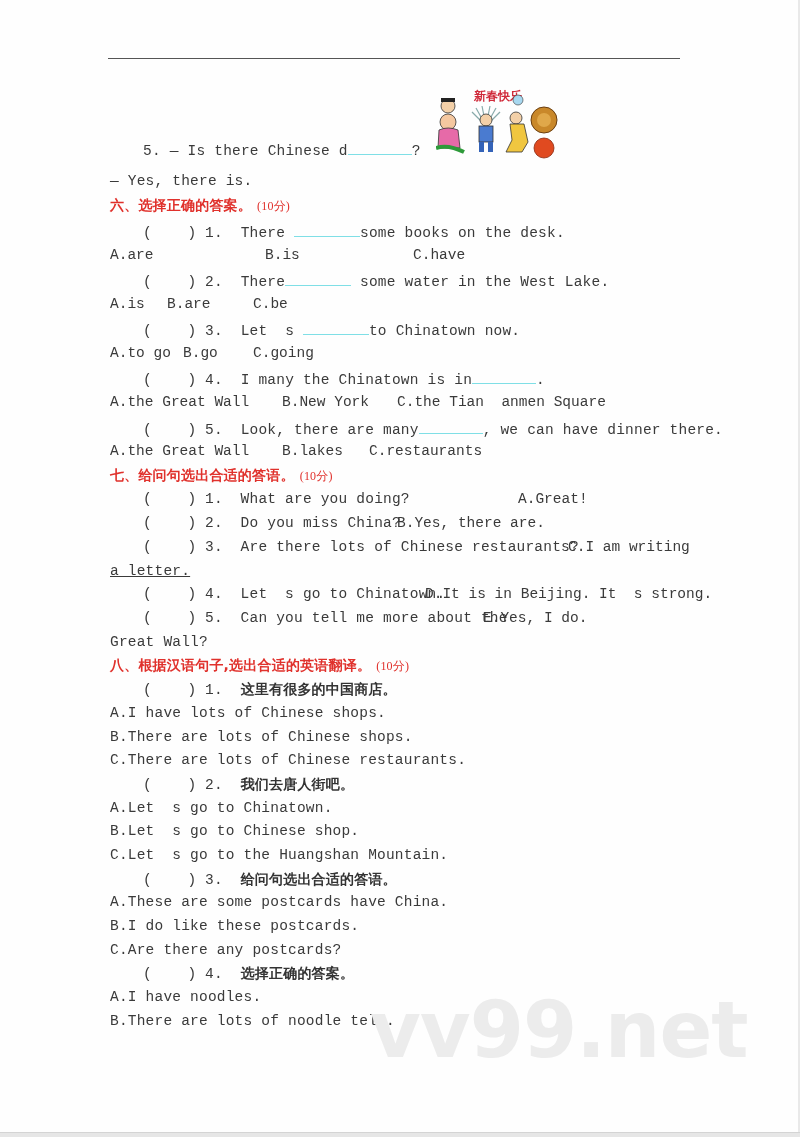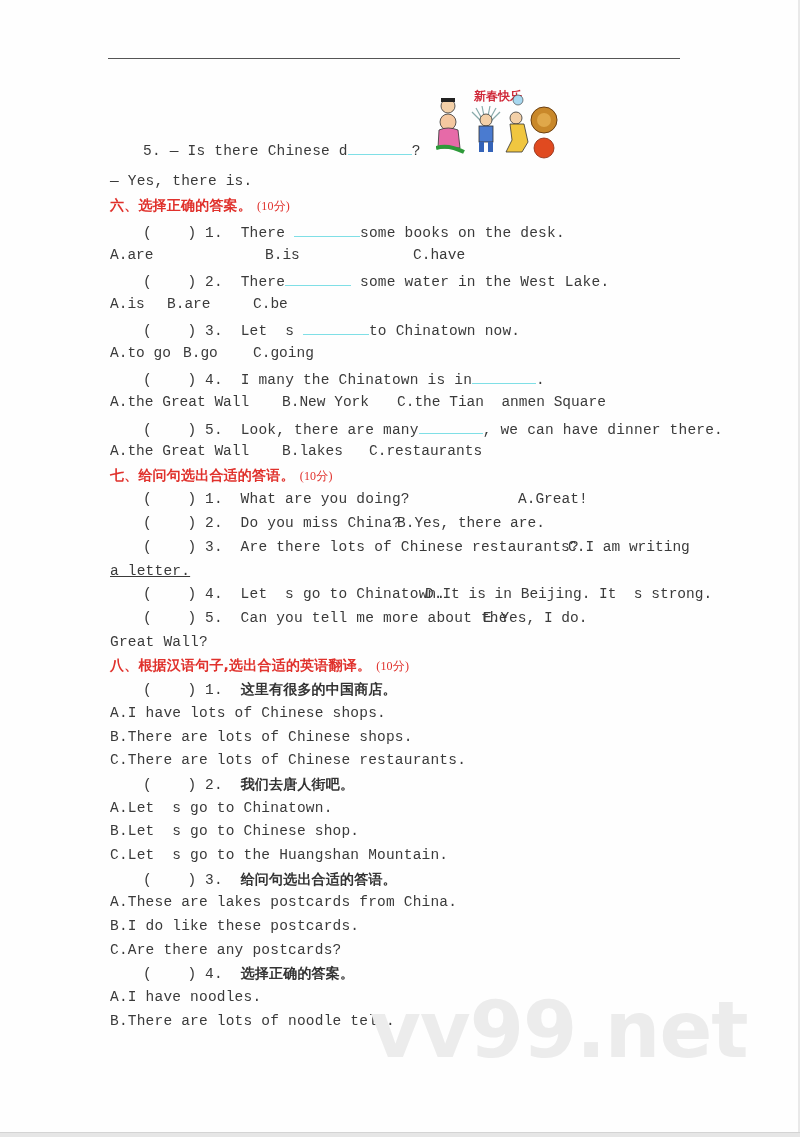--- a/index.html
+++ b/index.html
@@ -130,21 +130,21 @@
 <div class="line" style="top:704px;">A.I have lots of Chinese shops.</div>
 <div class="line" style="top:728px;">B.There are lots of Chinese shops.</div>
 <div class="line" style="top:751px;">C.There are lots of Chinese restaurants.</div>
 
 <div class="line indent" style="top:775px;"><span class="paren">(    )</span><span>2.</span>  <span class="cn">我们去唐人街吧。</span></div>
 <div class="line" style="top:799px;">A.Let  s go to Chinatown.</div>
 <div class="line" style="top:822px;">B.Let  s go to Chinese shop.</div>
 <div class="line" style="top:846px;">C.Let  s go to the Huangshan Mountain.</div>
 
 <div class="line indent" style="top:870px;"><span class="paren">(    )</span><span>3.</span>  <span class="cn">给问句选出合适的答语。</span></div>
-<div class="line" style="top:893px;">A.These are lakes postcards from China.</div>
+<div class="line" style="top:893px;">A.These are some postcards have China.</div>
 <div class="line" style="top:917px;">B.I do like these postcards.</div>
 <div class="line" style="top:941px;">C.Are there any postcards?</div>
 
 <div class="line indent" style="top:964px;"><span class="paren">(    )</span><span>4.</span>  <span class="cn">选择正确的答案。</span></div>
 <div class="line" style="top:988px;">A.I have noodles.</div>
 <div class="line" style="top:1012px;">B.There are lots of noodle tell.</div>
 
 <div class="watermark">vv99.net</div>
 
 <div class="page-right"></div>

